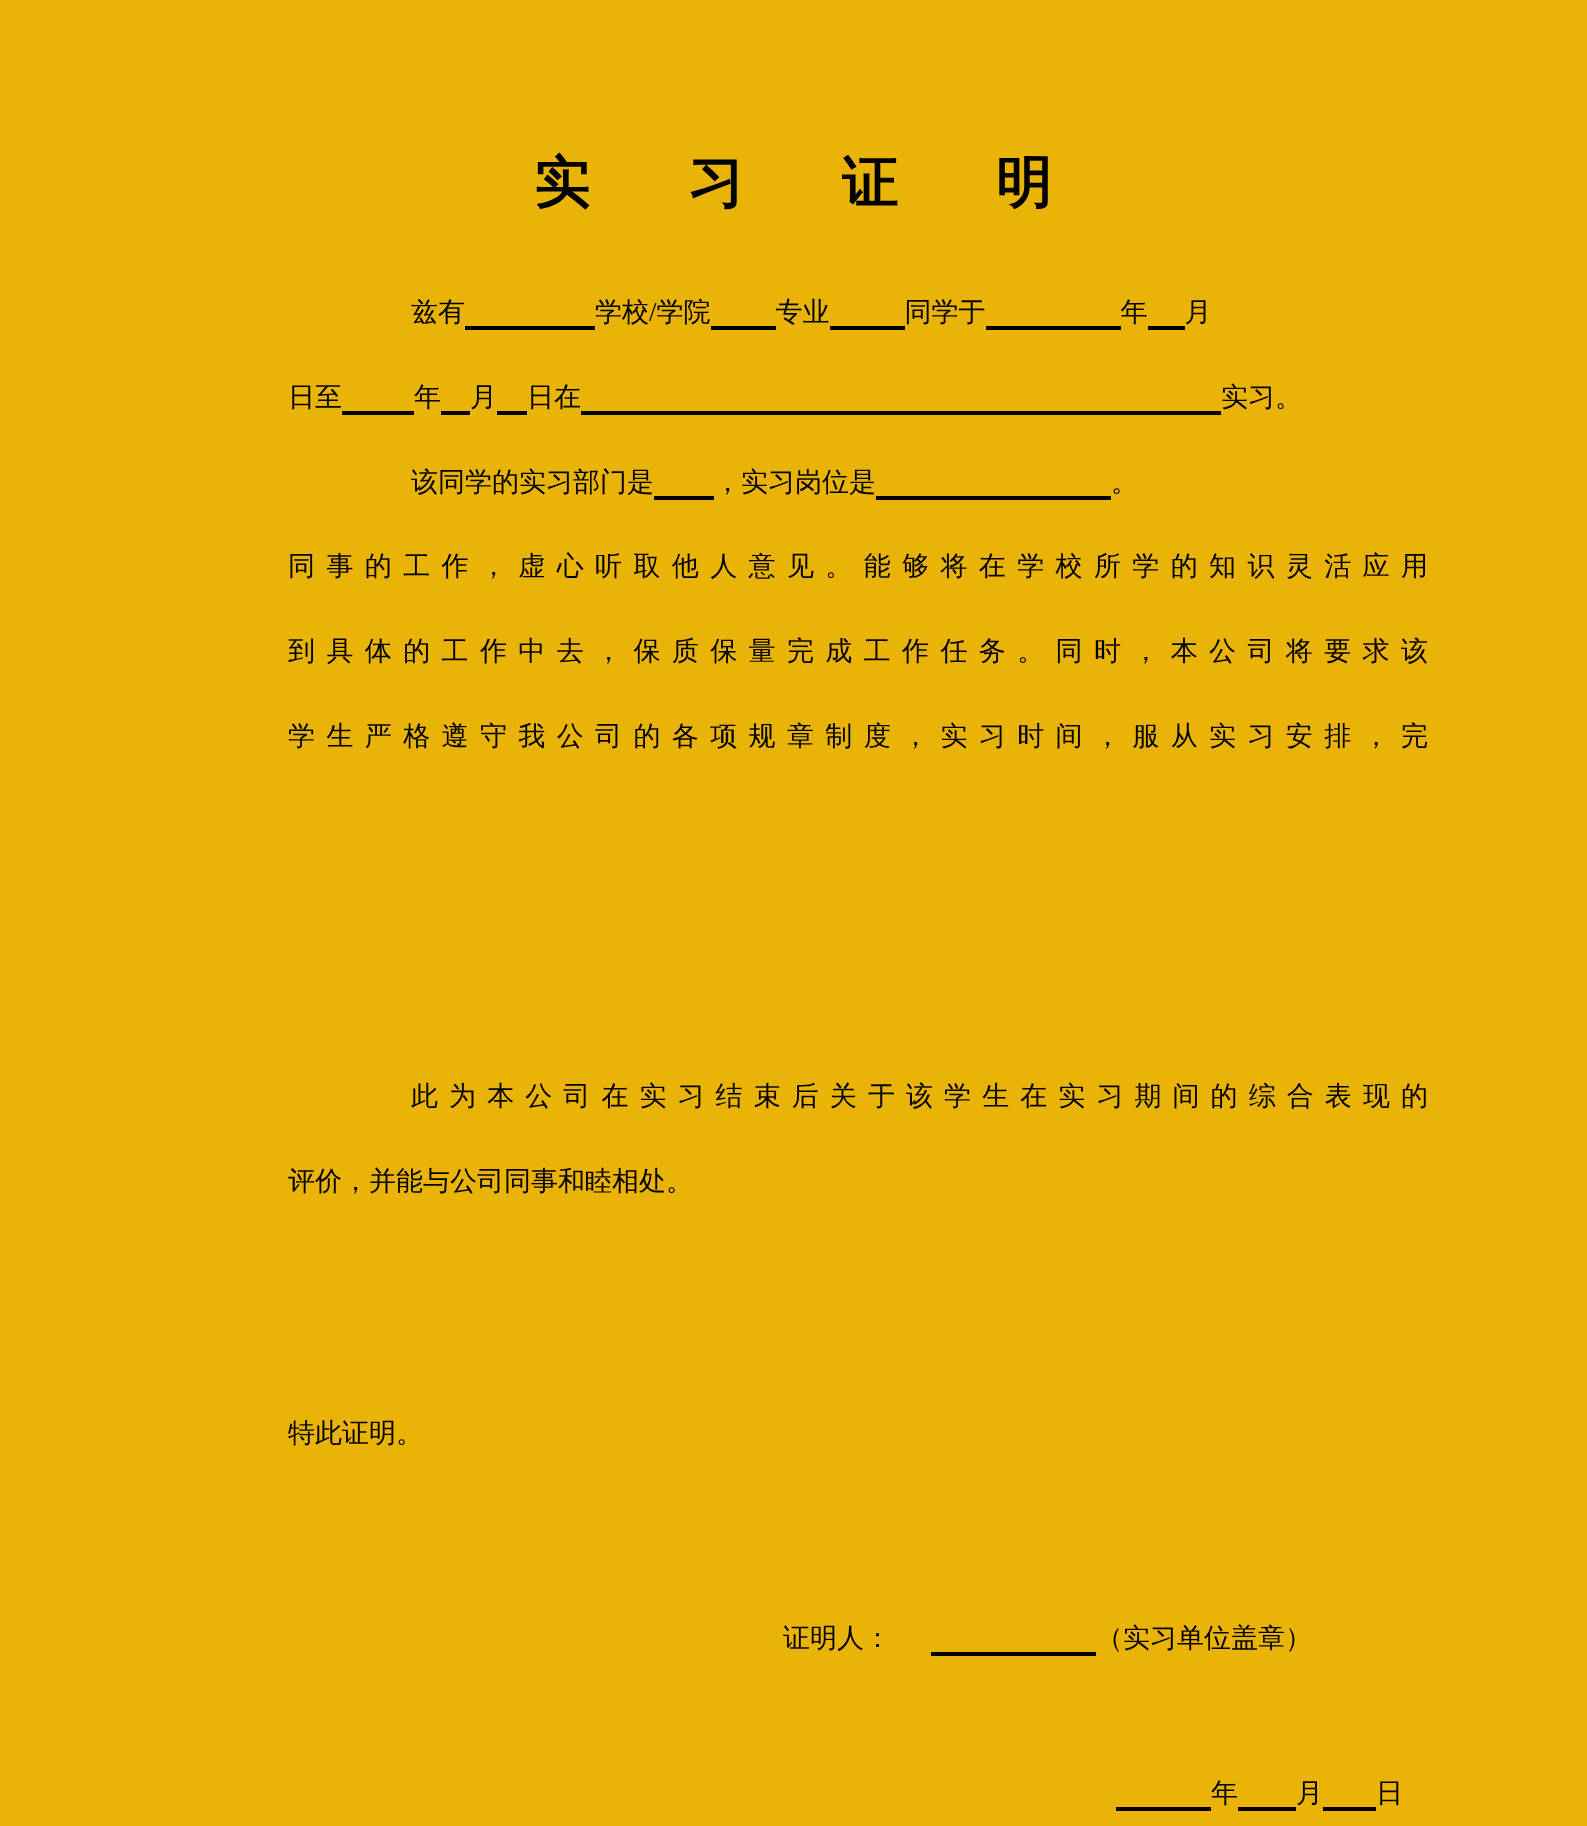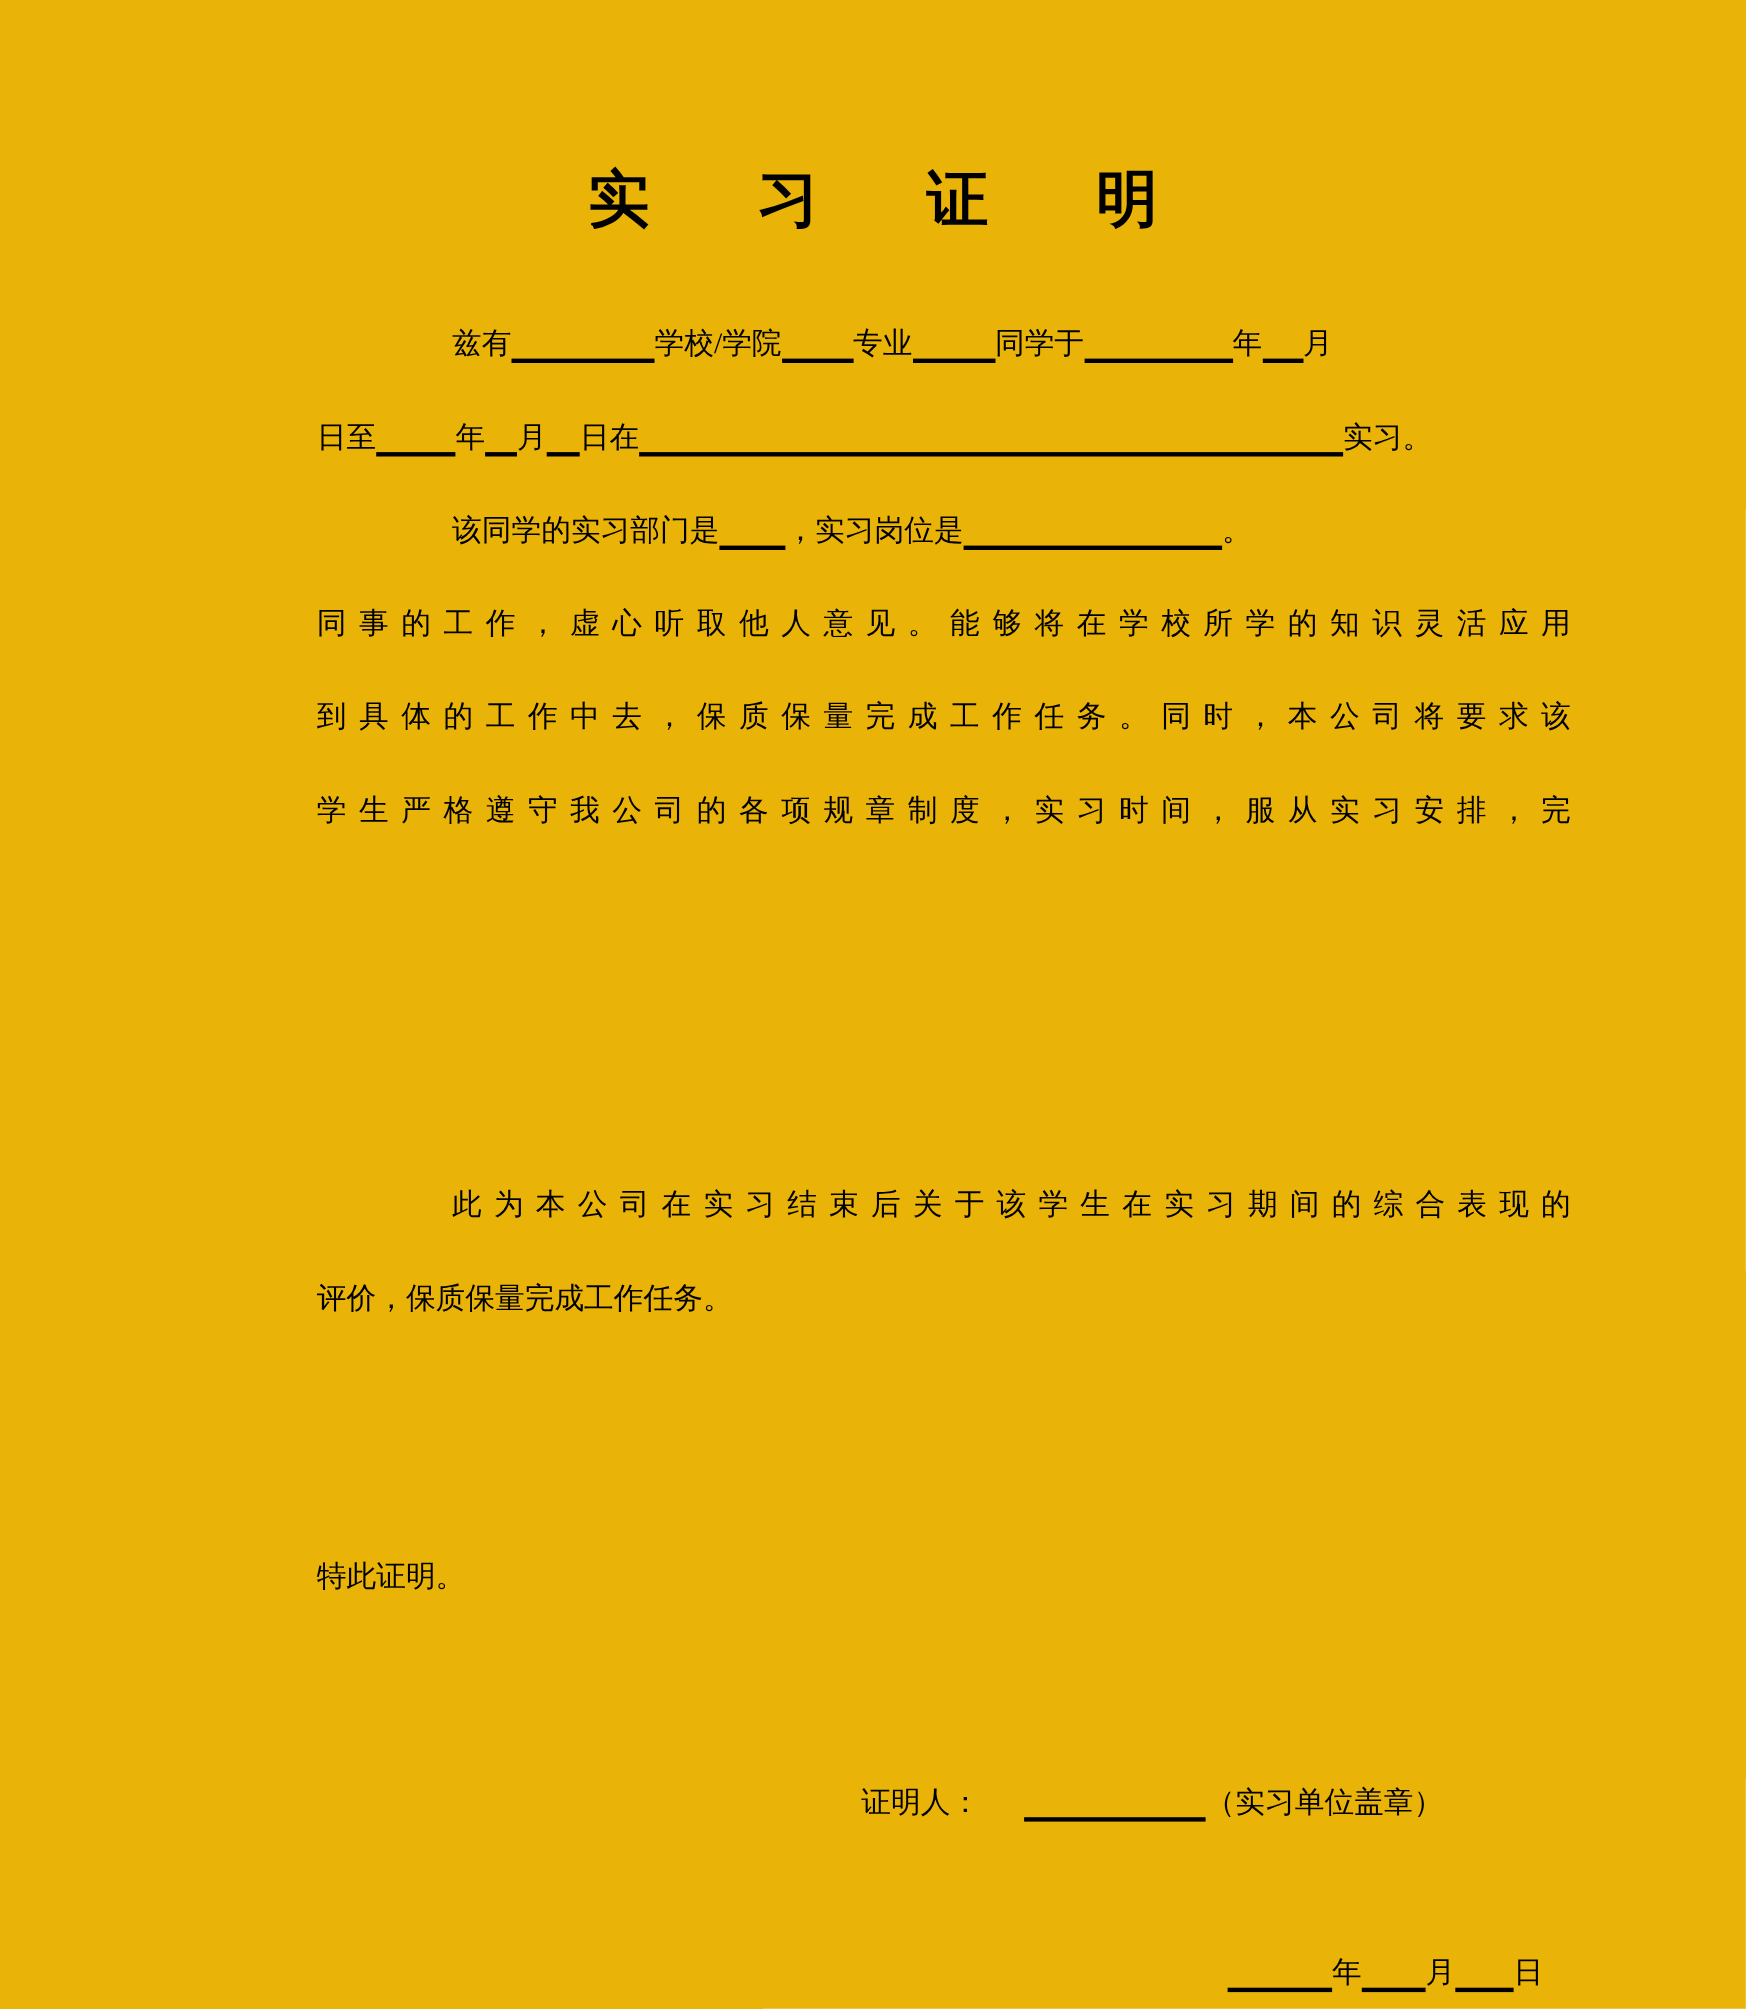--- a/index.html
+++ b/index.html
@@ -67,21 +67,21 @@
     </div>
 
   <div class="para p3">
       <div class="line j">同事的工作，虚心听取他人意见。能够将在学校所学的知识灵活应用</div>
       <div class="line j">到具体的工作中去，保质保量完成工作任务。同时，本公司将要求该</div>
       <div class="line j">学生严格遵守我公司的各项规章制度，实习时间，服从实习安排，完</div>
     </div>
 
   <div class="para p4">
       <div class="line j" style="padding-left: 123px;">此为本公司在实习结束后关于该学生在实习期间的综合表现的</div>
-      <div class="line">评价，保质保量完成工作任务。</div>
+      <div class="line">评价，并能与公司同事和睦相处。</div>
     </div>
 
   <div class="para closing">
     <div class="line">特此证明。</div>
   </div>
 
   <div class="para signature">
       <div class="line"><span>证明人：</span><span class="sp" style="width: 40px;"></span><span class="blank" style="width: 165px;"></span><span>（实习单位盖章）</span></div>
     </div>
 

